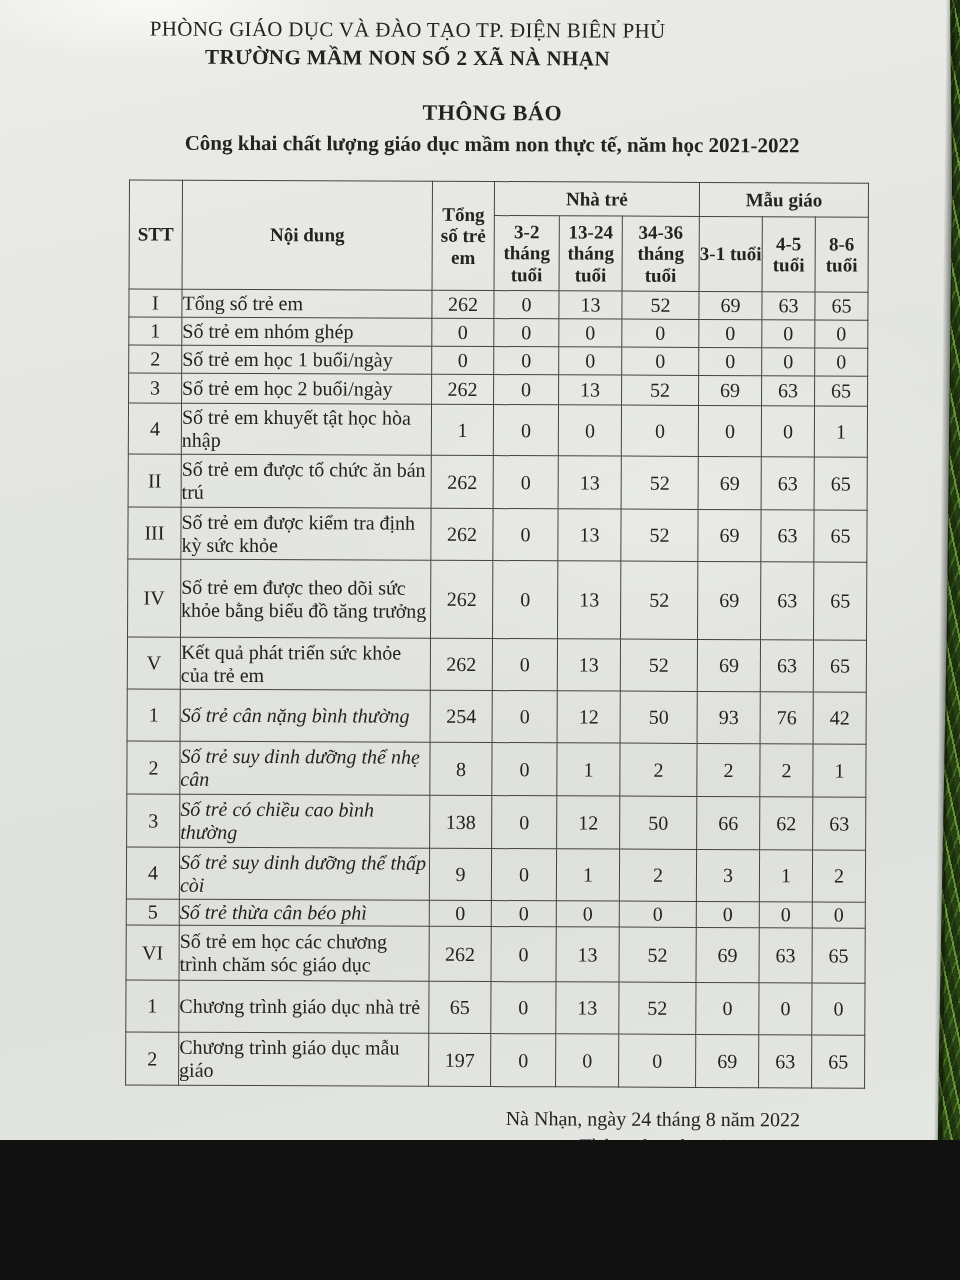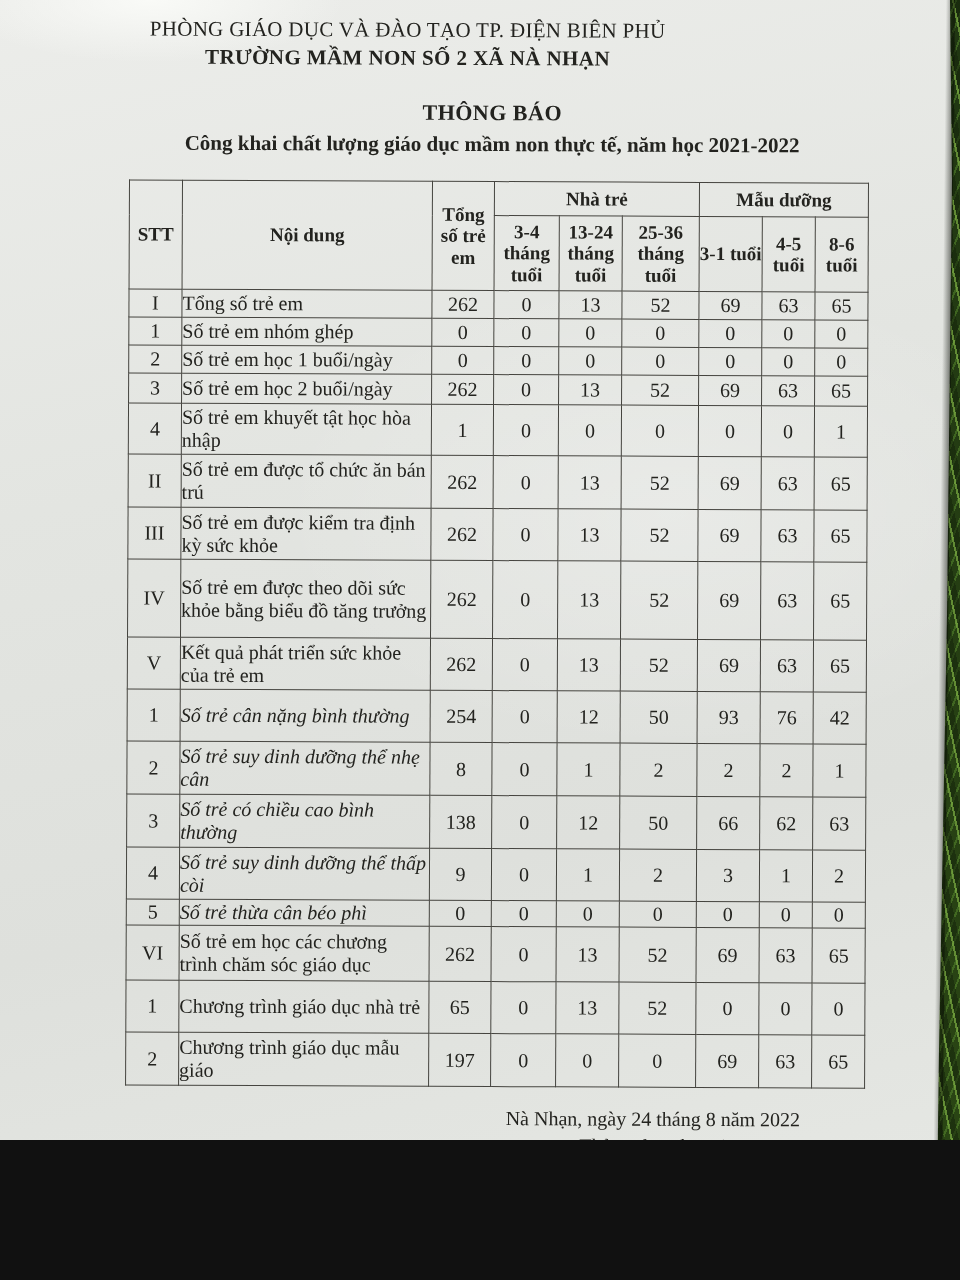--- a/index.html
+++ b/index.html
@@ -83,26 +83,26 @@
           <col style="width:63px">
             <col style="width:53px">
             <col style="width:53px">
         </colgroup>
         <thead>
           <tr style="height:34px">
             <th class="h" rowspan="2">STT</th>
             <th class="h" rowspan="2">Nội dung</th>
             <th class="h" rowspan="2">Tổng số trẻ em</th>
             <th class="h" colspan="3">Nhà trẻ</th>
-            <th class="h" colspan="3">Mẫu dưỡng</th>
+            <th class="h" colspan="3">Mẫu giáo</th>
           </tr>
           <tr style="height:75px">
-            <th class="h">3-4 tháng tuổi</th>
+            <th class="h">3-2 tháng tuổi</th>
             <th class="h">13-24 tháng tuổi</th>
-            <th class="h">25-36 tháng tuổi</th>
+            <th class="h">34-36 tháng tuổi</th>
             <th class="h">3-1 tuổi</th>
             <th class="h">4-5 tuổi</th>
             <th class="h">8-6 tuổi</th>
           </tr>
         </thead>
         <tbody>
             <tr style="height: 28px;">
               <td class="stt">I</td>
               <td class="label">Tổng số trẻ em</td>
               <td class="num">262</td>

